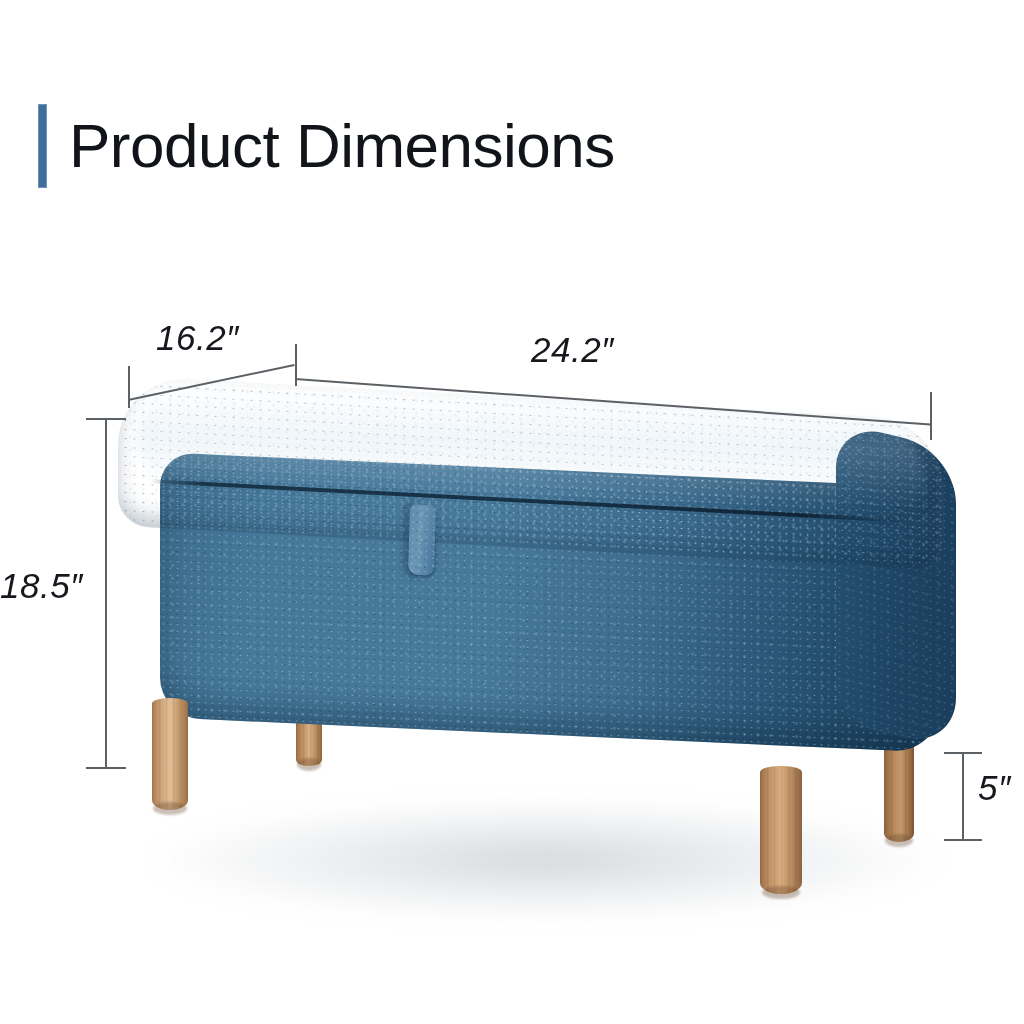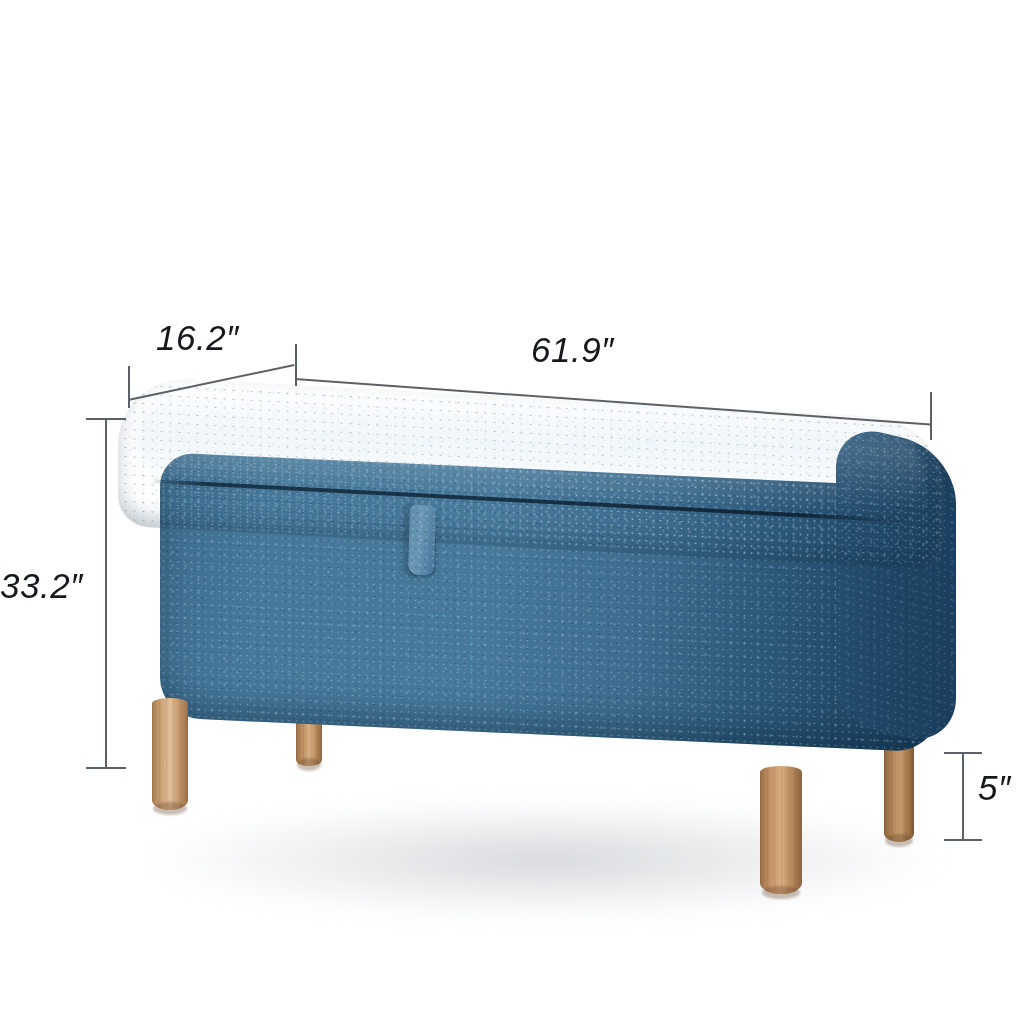--- a/index.html
+++ b/index.html
@@ -244,20 +244,24 @@
   }
   .fabric-texture.dim {
     opacity: .55;
   }
 </style>
 </head>
 <body>
 
 <div id="page">
 
+  <div class="title-block">
+    <div class="title-accent-bar"></div>
+    <div class="title-text">Product Dimensions</div>
+  </div>
 
   <div id="bench">
 
     <div class="floor-shadow"></div>
 
     <div class="leg" style="left:296px; top:700px; width:26px; height:66px;
                 background:linear-gradient(90deg,#9d7348 0%,#c29467 28%,#d8b186 52%,#b78a5c 78%,#8e6840 100%);">
       <div class="leg-grain"></div>
       <div class="leg-base"></div>
     </div>
@@ -298,25 +302,25 @@
       <div class="leg-grain"></div>
       <div class="leg-base"></div>
     </div>
   </div>
 
   <div class="dim-label" style="left:156px; top:318px;">16.2″</div>
   <div class="dim-line v" style="left:128px; top:366px; height:42px;"></div>
   <div class="dim-line v" style="left:295px; top:344px; height:42px;"></div>
   <div class="dim-line rot" style="left:128px; top:399px; width:170px; transform:rotate(-11.9deg);"></div>
 
-  <div class="dim-label" style="left:531px; top:330px;">61.9″</div>
+  <div class="dim-label" style="left:531px; top:330px;">24.2″</div>
   <div class="dim-line v" style="left:930px; top:392px; height:48px;"></div>
   <div class="dim-line rot" style="left:295px; top:378px; width:637px; transform:rotate(4.1deg);"></div>
 
-  <div class="dim-label" style="left:0px; top:566px;">33.2″</div>
+  <div class="dim-label" style="left:0px; top:566px;">18.5″</div>
   <div class="dim-line v" style="left:105px; top:418px; height:350px;"></div>
   <div class="dim-line h" style="left:86px; top:418px; width:40px;"></div>
   <div class="dim-line h" style="left:86px; top:767px; width:40px;"></div>
 
   <div class="dim-label" style="left:978px; top:768px;">5″</div>
   <div class="dim-line v" style="left:962px; top:752px; height:88px;"></div>
   <div class="dim-line h" style="left:944px; top:752px; width:38px;"></div>
   <div class="dim-line h" style="left:944px; top:839px; width:38px;"></div>
 
 </div>

